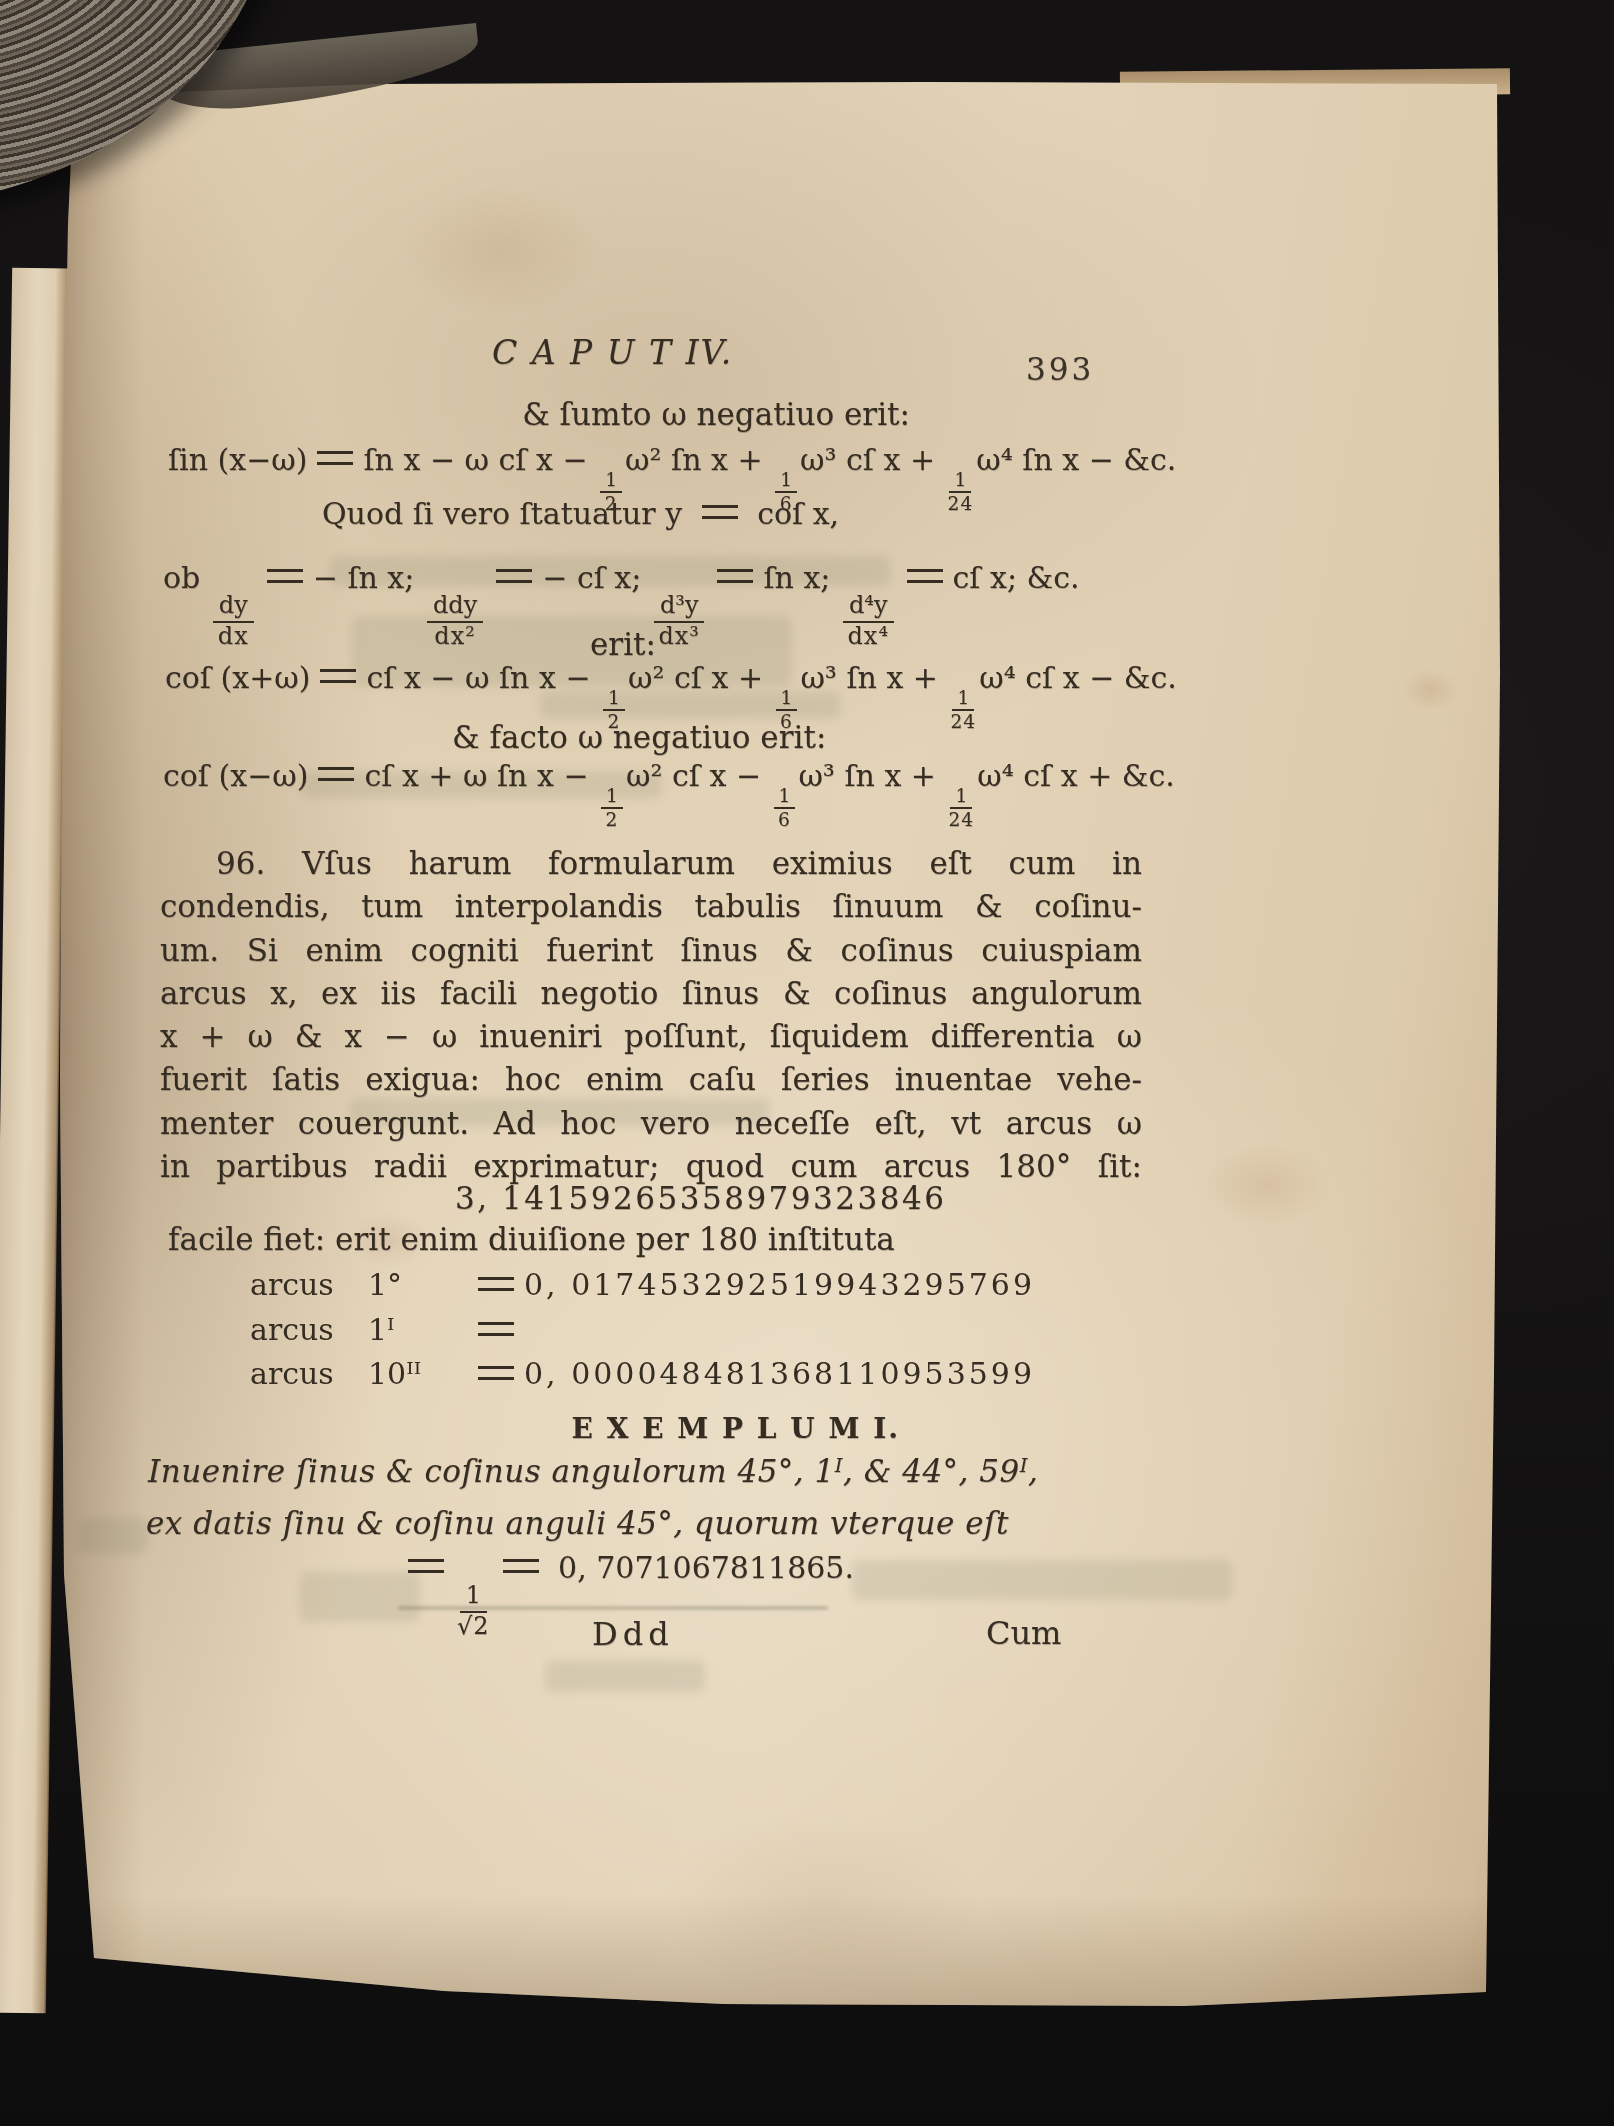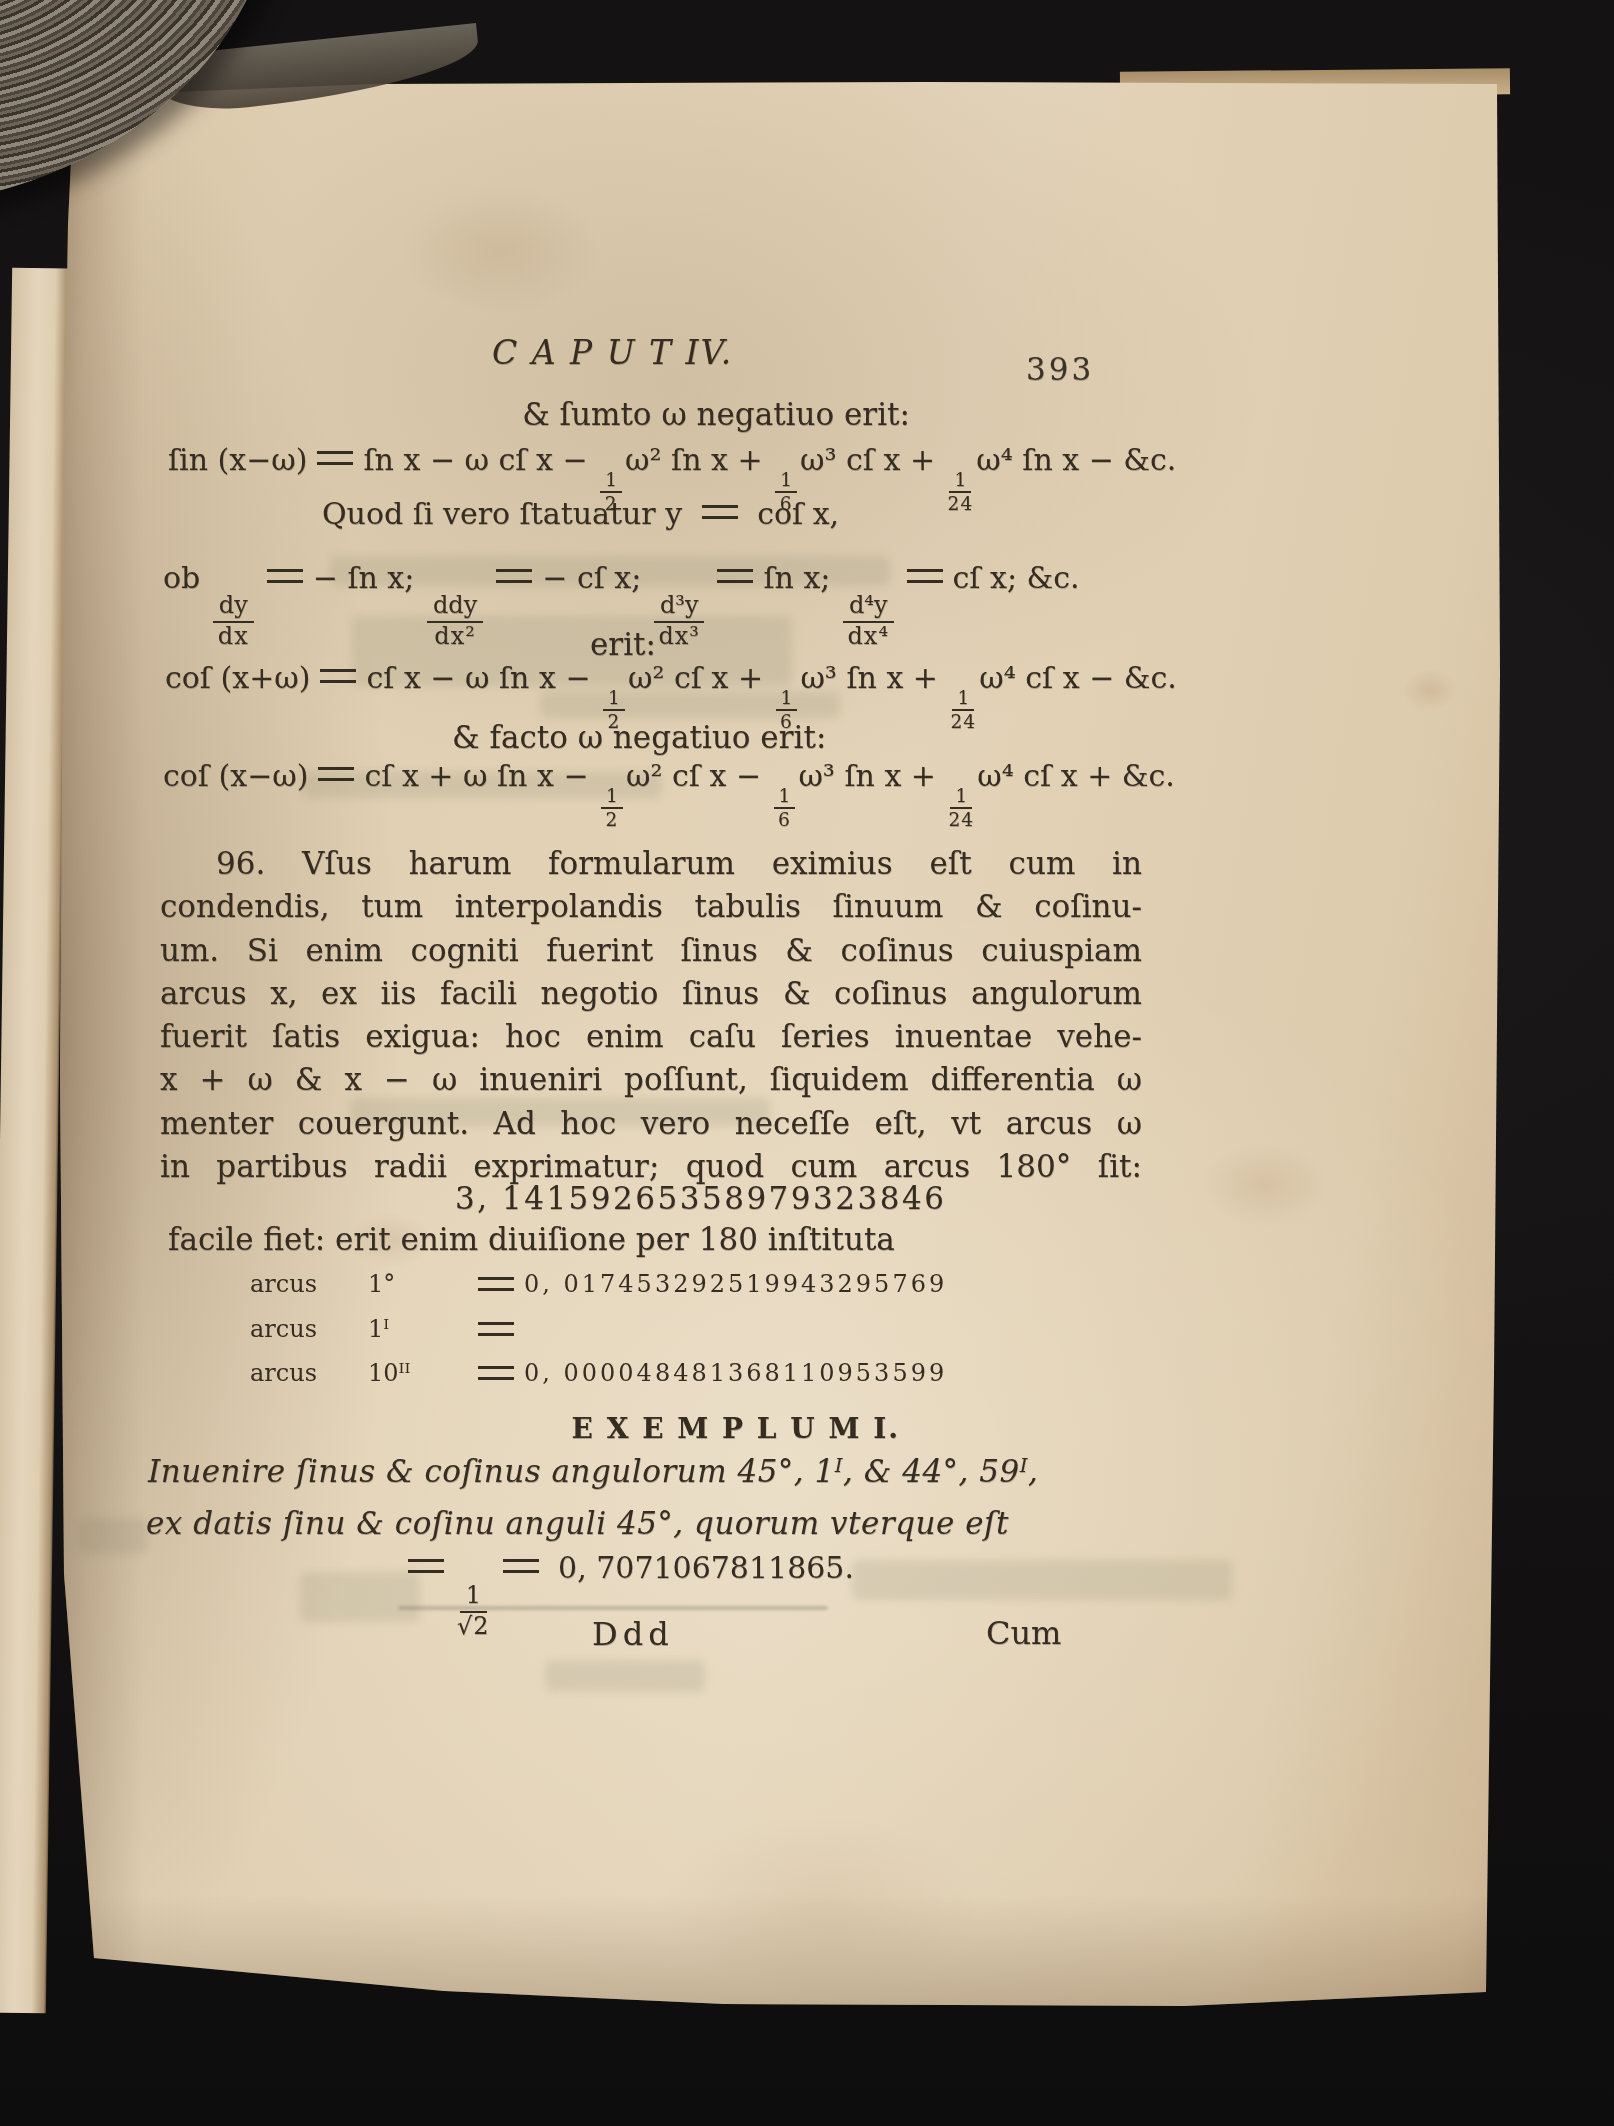--- a/index.html
+++ b/index.html
@@ -77,21 +77,21 @@
   .pagenum{font-size:31px;letter-spacing:3px;color:#3b332a;}
   .ctr{text-align:right;}
   .body31{font-size:31px;}
   .eqline{font-size:30px;line-height:56px;}
   .derivline{font-size:30px;line-height:86px;}
   .pi{font-size:31px;letter-spacing:2.5px;}
   .par{position:absolute;width:982px;font-size:31px;line-height:43.3px;
        text-shadow:0.4px 0.6px 0.6px rgba(53,44,34,.30);}
   .pline{text-align:justify;text-align-last:justify;white-space:normal;}
   .pline.first{padding-left:56px;}
-  .arcrow{position:absolute;display:flex;align-items:center;font-size:24px;height:44px;}
+  .arcrow{position:absolute;display:flex;align-items:center;font-size:30px;height:44px;}
   .arc-label{width:118px;}
   .arc-angle{width:100px;}
   .arc-val{letter-spacing:3px;}
   .exheading{font-size:28px;letter-spacing:2px;font-weight:bold;}
   .ital{font-style:italic;font-size:31px;letter-spacing:0.5px;}
   .sig{font-size:32px;letter-spacing:5px;}
   .catch{font-size:32px;}
   
   .eqsign{display:inline-block;width:36px;height:8px;box-sizing:content-box;
     border-top:3.4px solid currentColor;border-bottom:3.4px solid currentColor;
@@ -188,22 +188,22 @@
       </span><span>ω³ ſn x + </span><span class="fr">
         <span class="n">1</span>
         <span class="d">24</span>
       </span><span>ω⁴ cſ x + &amp;c.</span></div>
 
   <div class="par" style="left:160px;top:842px">
     <div class="pline first">96.   Vſus harum formularum eximius eſt cum in</div>
     <div class="pline">condendis, tum interpolandis tabulis ſinuum &amp; coſinu-</div>
     <div class="pline">um.   Si enim cogniti fuerint ſinus &amp; coſinus cuiuspiam</div>
     <div class="pline">arcus x, ex iis facili negotio ſinus &amp; coſinus angulorum</div>
+    <div class="pline">x + ω &amp; x − ω inueniri poſſunt, ſiquidem differentia ω</div>
     <div class="pline">fuerit ſatis exigua:  hoc enim caſu ſeries inuentae vehe-</div>
-    <div class="pline">x + ω &amp; x − ω inueniri poſſunt, ſiquidem differentia ω</div>
     <div class="pline">menter couergunt.   Ad hoc vero neceſſe eſt, vt arcus ω</div>
     <div class="pline">in partibus radii exprimatur; quod cum arcus 180° ſit:</div>
   </div>
 
   <div class="tb pi" style="left:455px;top:1180px">3, 14159265358979323846</div>
 
   <div class="tb body31" style="left:168px;top:1221px">facile fiet:  erit enim diuiſione per 180 inſtituta</div>
 
   <div class="arcrow" style="left:250px;top:1262px">
     <span class="arc-label">arcus</span>

